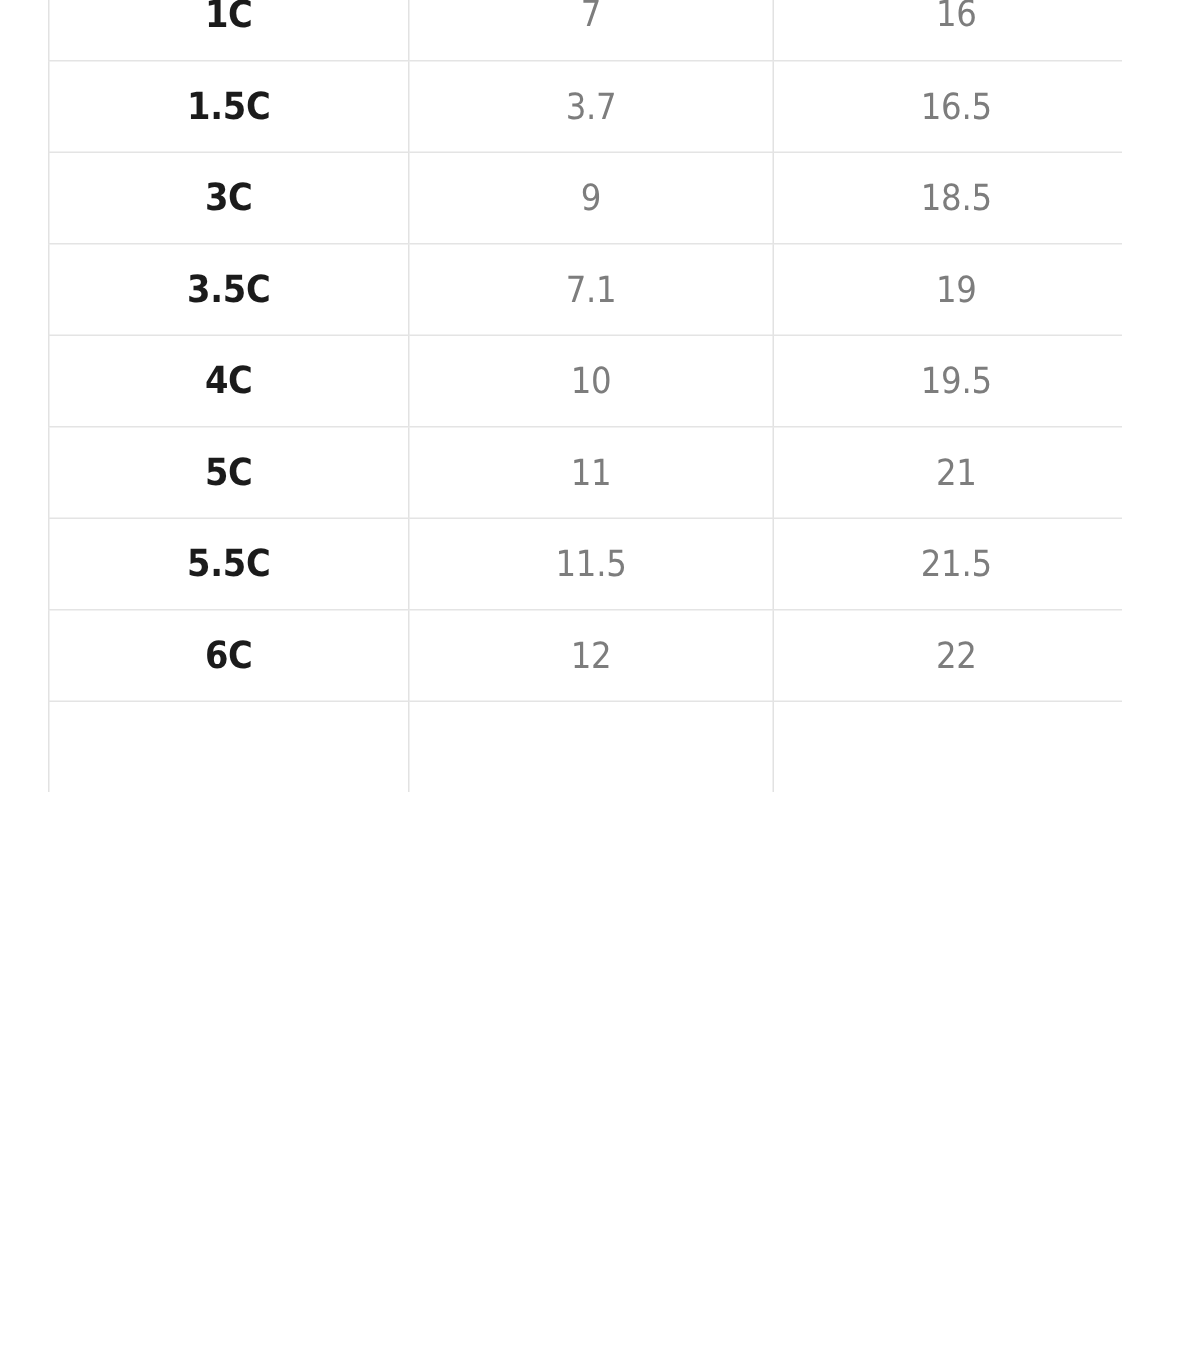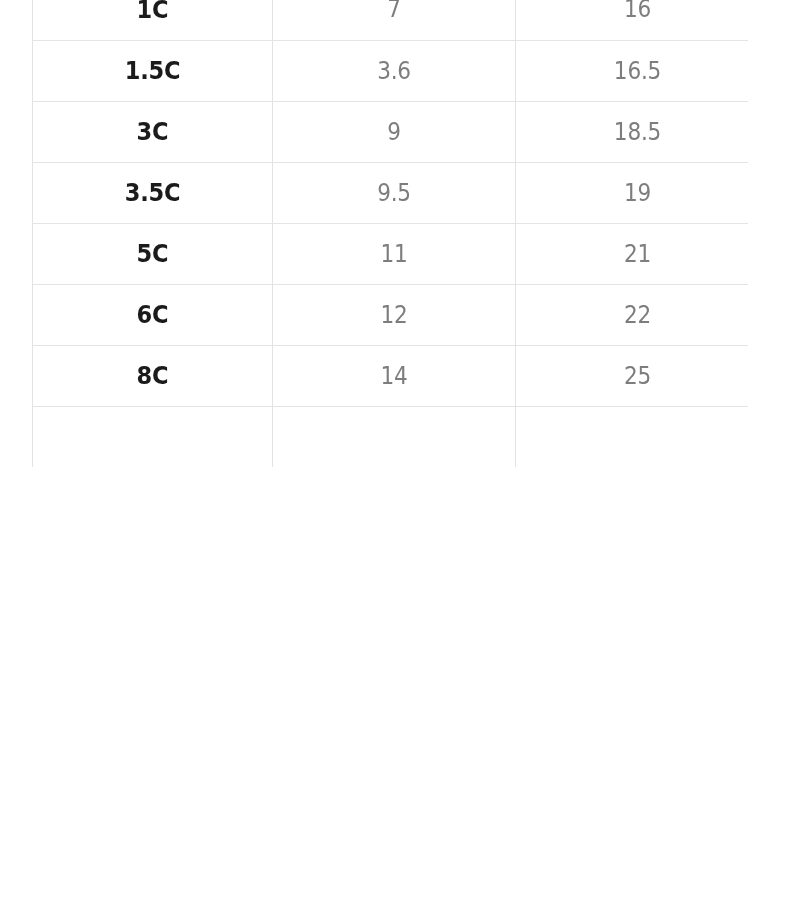--- a/index.html
+++ b/index.html
@@ -96,47 +96,52 @@
         <col class="col-3">
       </colgroup>
       <tbody>
           <tr>
             <td class="cell-size">1C</td>
             <td class="cell-us">7</td>
             <td class="cell-eu">16</td>
           </tr>
           <tr>
             <td class="cell-size">1.5C</td>
-            <td class="cell-us">3.6</td>
+            <td class="cell-us">3.7</td>
             <td class="cell-eu">16.5</td>
           </tr>
           <tr>
             <td class="cell-size">3C</td>
             <td class="cell-us">9</td>
             <td class="cell-eu">18.5</td>
           </tr>
           <tr>
             <td class="cell-size">3.5C</td>
-            <td class="cell-us">9.5</td>
+            <td class="cell-us">7.1</td>
             <td class="cell-eu">19</td>
+          </tr>
+          <tr>
+            <td class="cell-size">4C</td>
+            <td class="cell-us">10</td>
+            <td class="cell-eu">19.5</td>
           </tr>
           <tr>
             <td class="cell-size">5C</td>
             <td class="cell-us">11</td>
             <td class="cell-eu">21</td>
           </tr>
           <tr>
+            <td class="cell-size">5.5C</td>
+            <td class="cell-us">11.5</td>
+            <td class="cell-eu">21.5</td>
+          </tr>
+          <tr>
             <td class="cell-size">6C</td>
             <td class="cell-us">12</td>
             <td class="cell-eu">22</td>
-          </tr>
-          <tr>
-            <td class="cell-size">8C</td>
-            <td class="cell-us">14</td>
-            <td class="cell-eu">25</td>
           </tr>
           <tr class="row-partial">
             <td class="cell-size"></td>
             <td class="cell-us"></td>
             <td class="cell-eu"></td>
           </tr>
         </tbody>
     </table>
   </div>
 </div>

